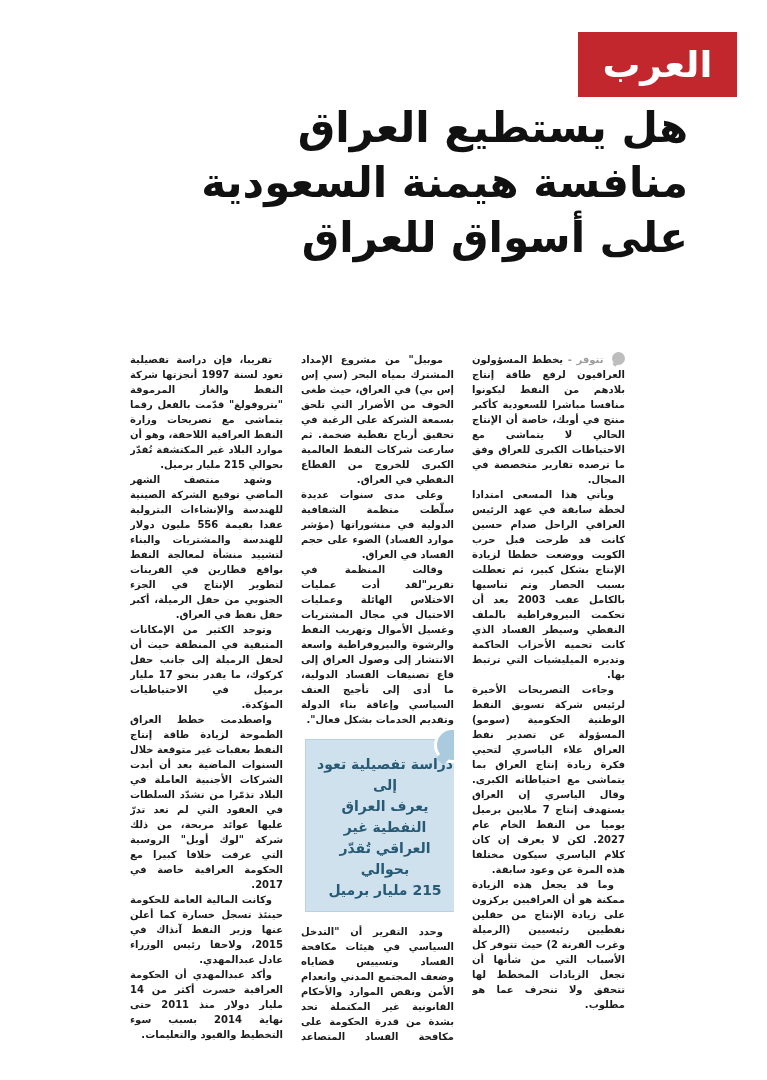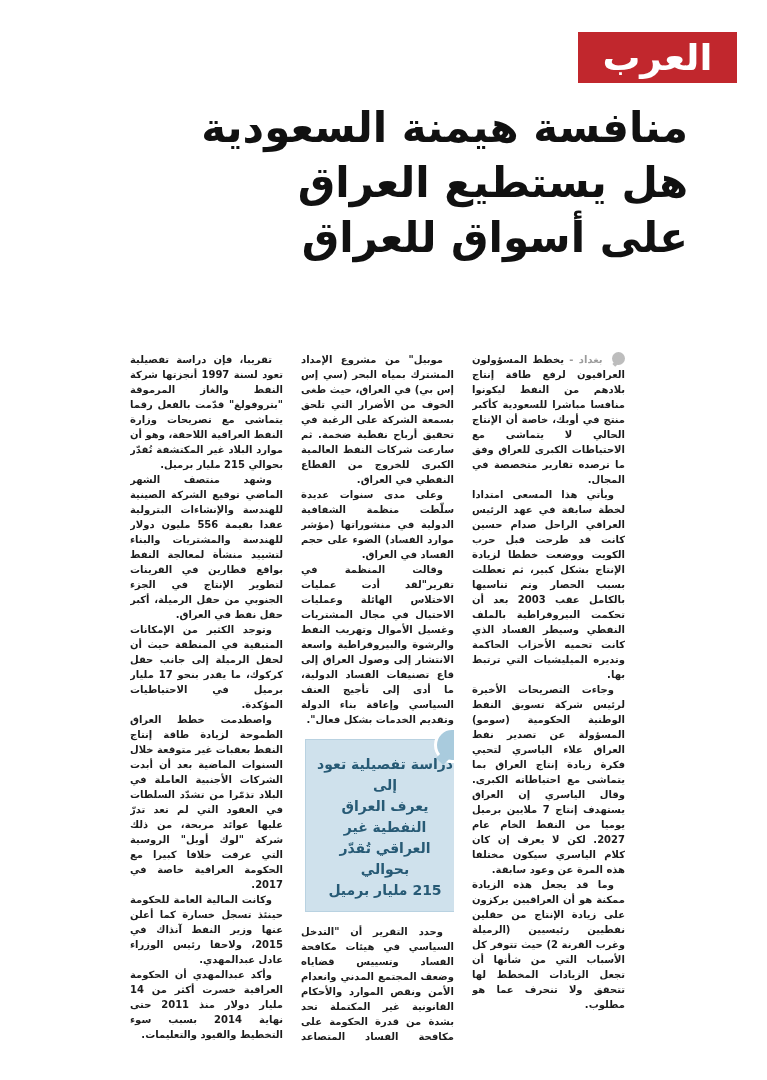--- a/index.html
+++ b/index.html
@@ -15,21 +15,21 @@
     position:relative;
     width:767px;height:1080px;
     margin:0 auto;
     background:#ffffff;
     overflow:hidden;
     direction:rtl;
     font-family:"DejaVu Sans","Liberation Sans",sans-serif;
   }
   
   .logo{
-    position:absolute;left:578px;top:32px;width:159px;height:51px;
+    position:absolute;left:578px;top:32px;width:159px;height:65px;
     background:var(--logo-bg);
     display:flex;align-items:center;justify-content:center;
   }
   .logo span{
     color:#ffffff;font-weight:bold;font-size:36px;line-height:1;
     transform:scaleX(1.05);letter-spacing:-1px;
   }
   
   .headline{
     position:absolute;top:100px;right:79px;margin:0;
@@ -86,29 +86,29 @@
 </head>
 <body>
 
 <div class="page">
 
   <div class="logo">
     <span>العرب</span>
   </div>
 
   <h1 class="headline">
+    <span class="hl">هل يستطيع العراق</span>
     <span class="hl">منافسة هيمنة السعودية</span>
-    <span class="hl">هل يستطيع العراق</span>
     <span class="hl">على أسواق للعراق</span>
   </h1>
 
   <div class="col col-right">
     <p class="lead">
       <span class="qicon small"></span>
-      <span class="dateline">بغداد -</span>
+      <span class="dateline">تتوفر -</span>
       <span>يخطط المسؤولون العراقيون لرفع طاقة إنتاج بلادهم من النفط ليكونوا منافسا مباشرا للسعودية كأكبر منتج في أوبك، خاصة أن الإنتاج الحالي لا يتماشى مع الاحتياطات الكبرى للعراق وفق ما ترصده تقارير متخصصة في المجال.</span>
     </p>
     <p>ويأتي هذا المسعى امتدادا لخطة سابقة في عهد الرئيس العراقي الراحل صدام حسين كانت قد طرحت قبل حرب الكويت ووضعت خططا لزيادة الإنتاج بشكل كبير، ثم تعطلت بسبب الحصار وتم تناسيها بالكامل عقب 2003 بعد أن تحكمت البيروقراطية بالملف النفطي وسيطر الفساد الذي كانت تحميه الأحزاب الحاكمة وتديره الميليشيات التي ترتبط بها.</p>
     <p>وجاءت التصريحات الأخيرة لرئيس شركة تسويق النفط الوطنية الحكومية (سومو) المسؤولة عن تصدير نفط العراق علاء الياسري لتحيي فكرة زيادة إنتاج العراق بما يتماشى مع احتياطاته الكبرى. وقال الياسري إن العراق يستهدف إنتاج 7 ملايين برميل يوميا من النفط الخام عام 2027. لكن لا يعرف إن كان كلام الياسري سيكون مختلفا هذه المرة عن وعود سابقة.</p>
     <p>وما قد يجعل هذه الزيادة ممكنة هو أن العراقيين يركزون على زيادة الإنتاج من حقلين نفطيين رئيسيين (الرميلة وغرب القرنة 2) حيث تتوفر كل الأسباب التي من شأنها أن تجعل الزيادات المخطط لها تتحقق ولا تنحرف عما هو مطلوب.</p>
 
   </div>
 
   <div class="col col-middle">
     <p>موبيل" من مشروع الإمداد المشترك بمياه البحر (سي إس إس بي) في العراق، حيث طغى الخوف من الأضرار التي تلحق بسمعة الشركة على الرغبة في تحقيق أرباح نفطية ضخمة. ثم سارعت شركات النفط العالمية الكبرى للخروج من القطاع النفطي في العراق.</p>

